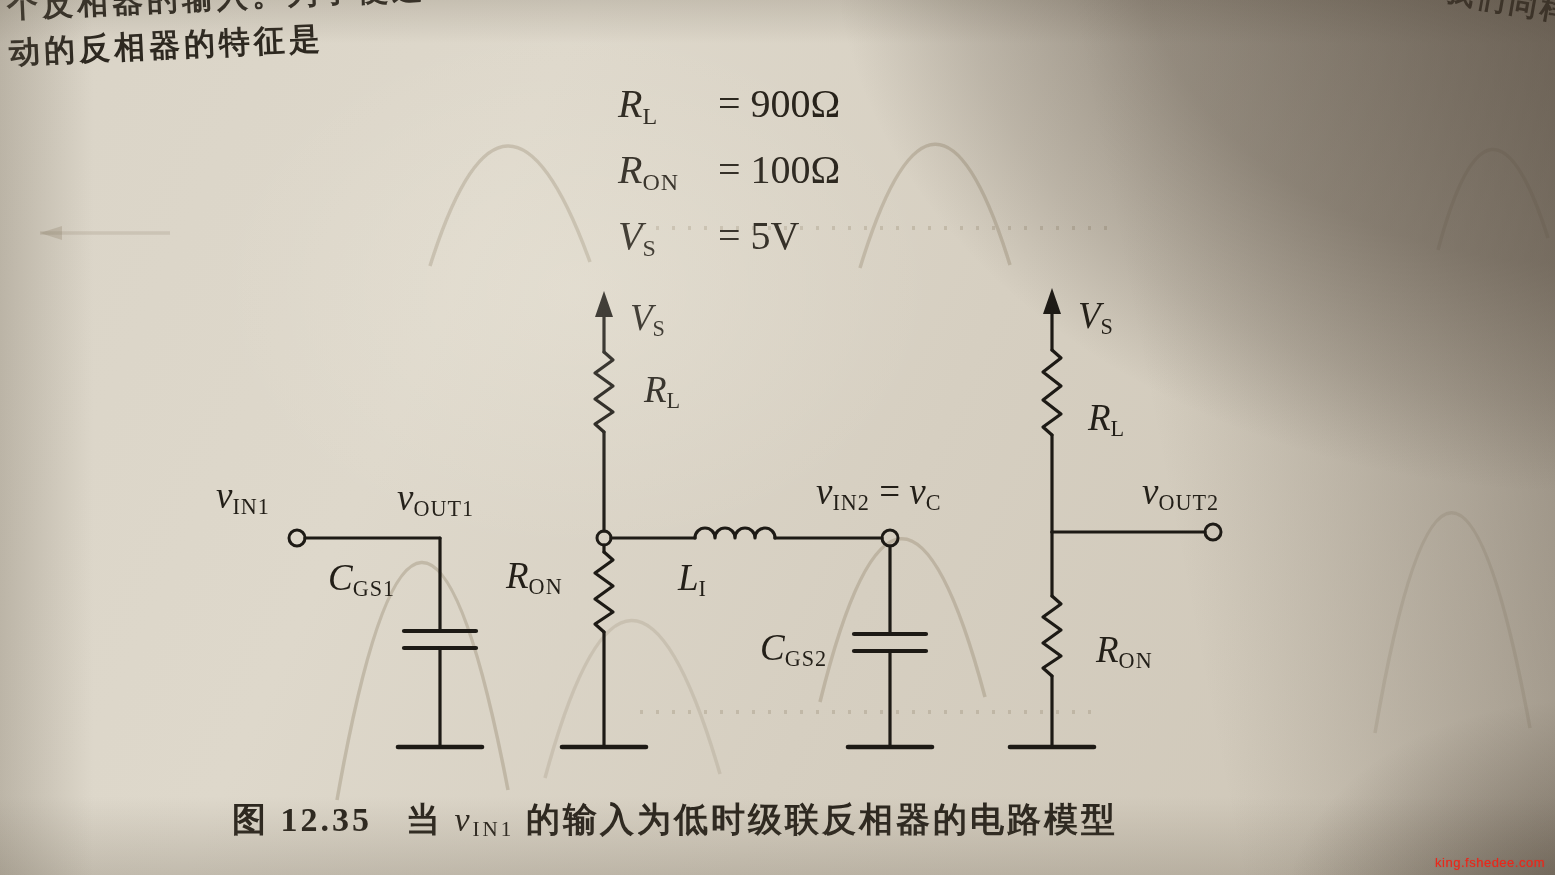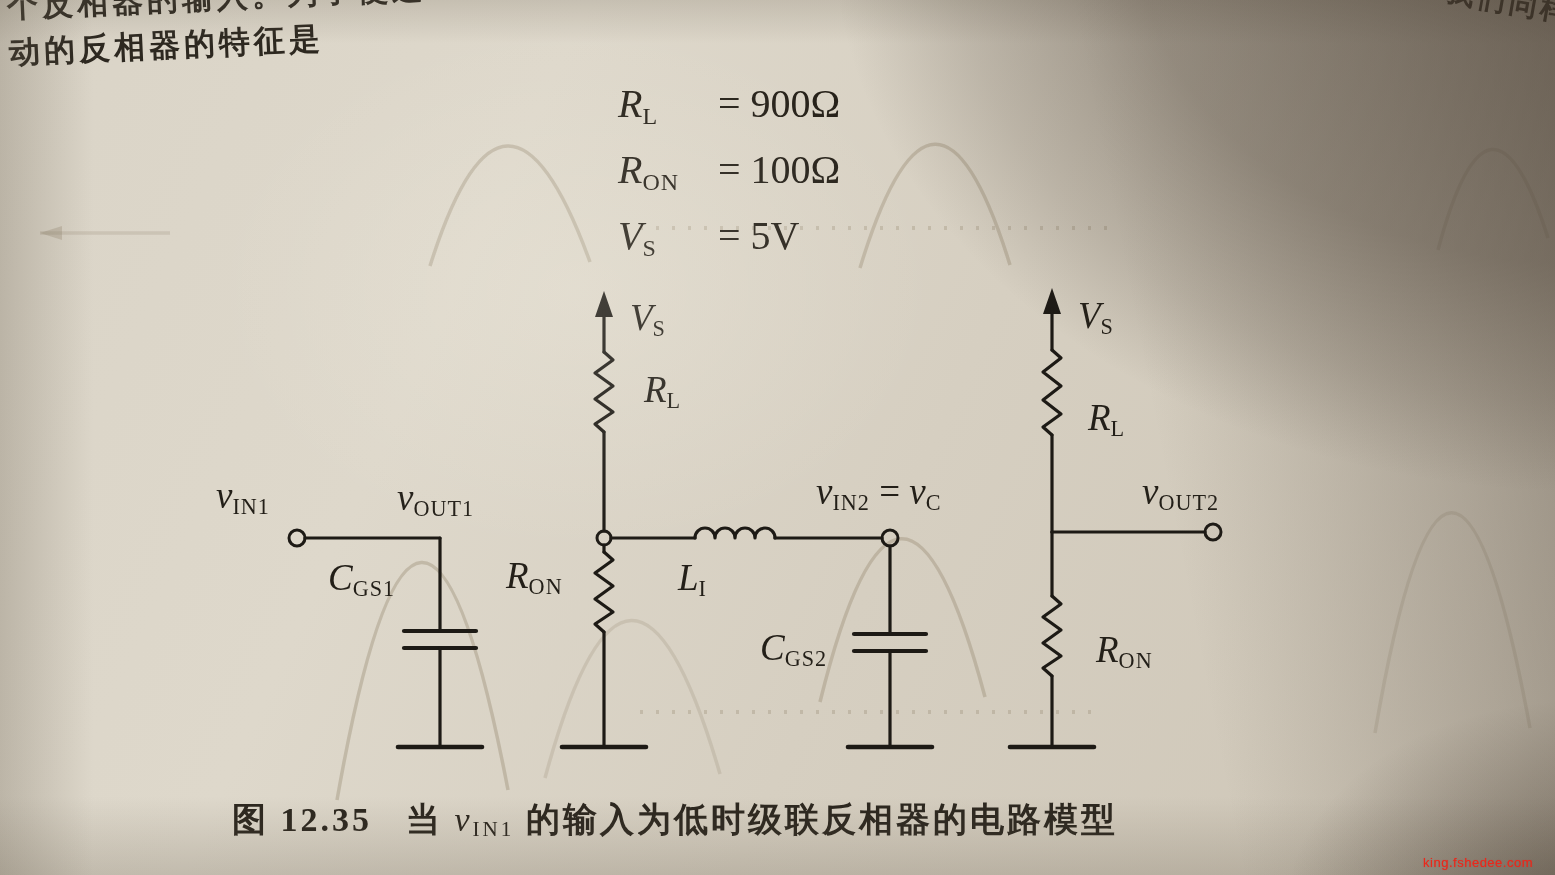--- a/index.html
+++ b/index.html
@@ -62,21 +62,21 @@
       radial-gradient(ellipse 430px 300px at 102% 104%,rgba(56,45,34,0.48) 0%,rgba(56,45,34,0) 70%);
   }
   .shade-vignette{
     background:
       linear-gradient(to right,rgba(104,94,78,0.28),rgba(104,94,78,0) 6%),
       linear-gradient(to bottom,rgba(104,94,78,0.20),rgba(104,94,78,0) 5%),
       linear-gradient(to top,rgba(104,94,78,0.24),rgba(104,94,78,0) 9%),
       radial-gradient(ellipse 520px 380px at 37% 33%,rgba(255,252,240,0.18),rgba(255,252,240,0) 70%);
   }
   .watermark{
-    position:absolute;right:22px;bottom:5px;
+    position:absolute;right:10px;bottom:5px;
     font-family:"Liberation Sans",sans-serif;
     font-size:13px;color:#e9281b;letter-spacing:0.5px;
     text-shadow:0 0 1px rgba(233,40,27,0.6);
   }
 </style>
 </head>
 <body>
 
 <div class="photo">
 

